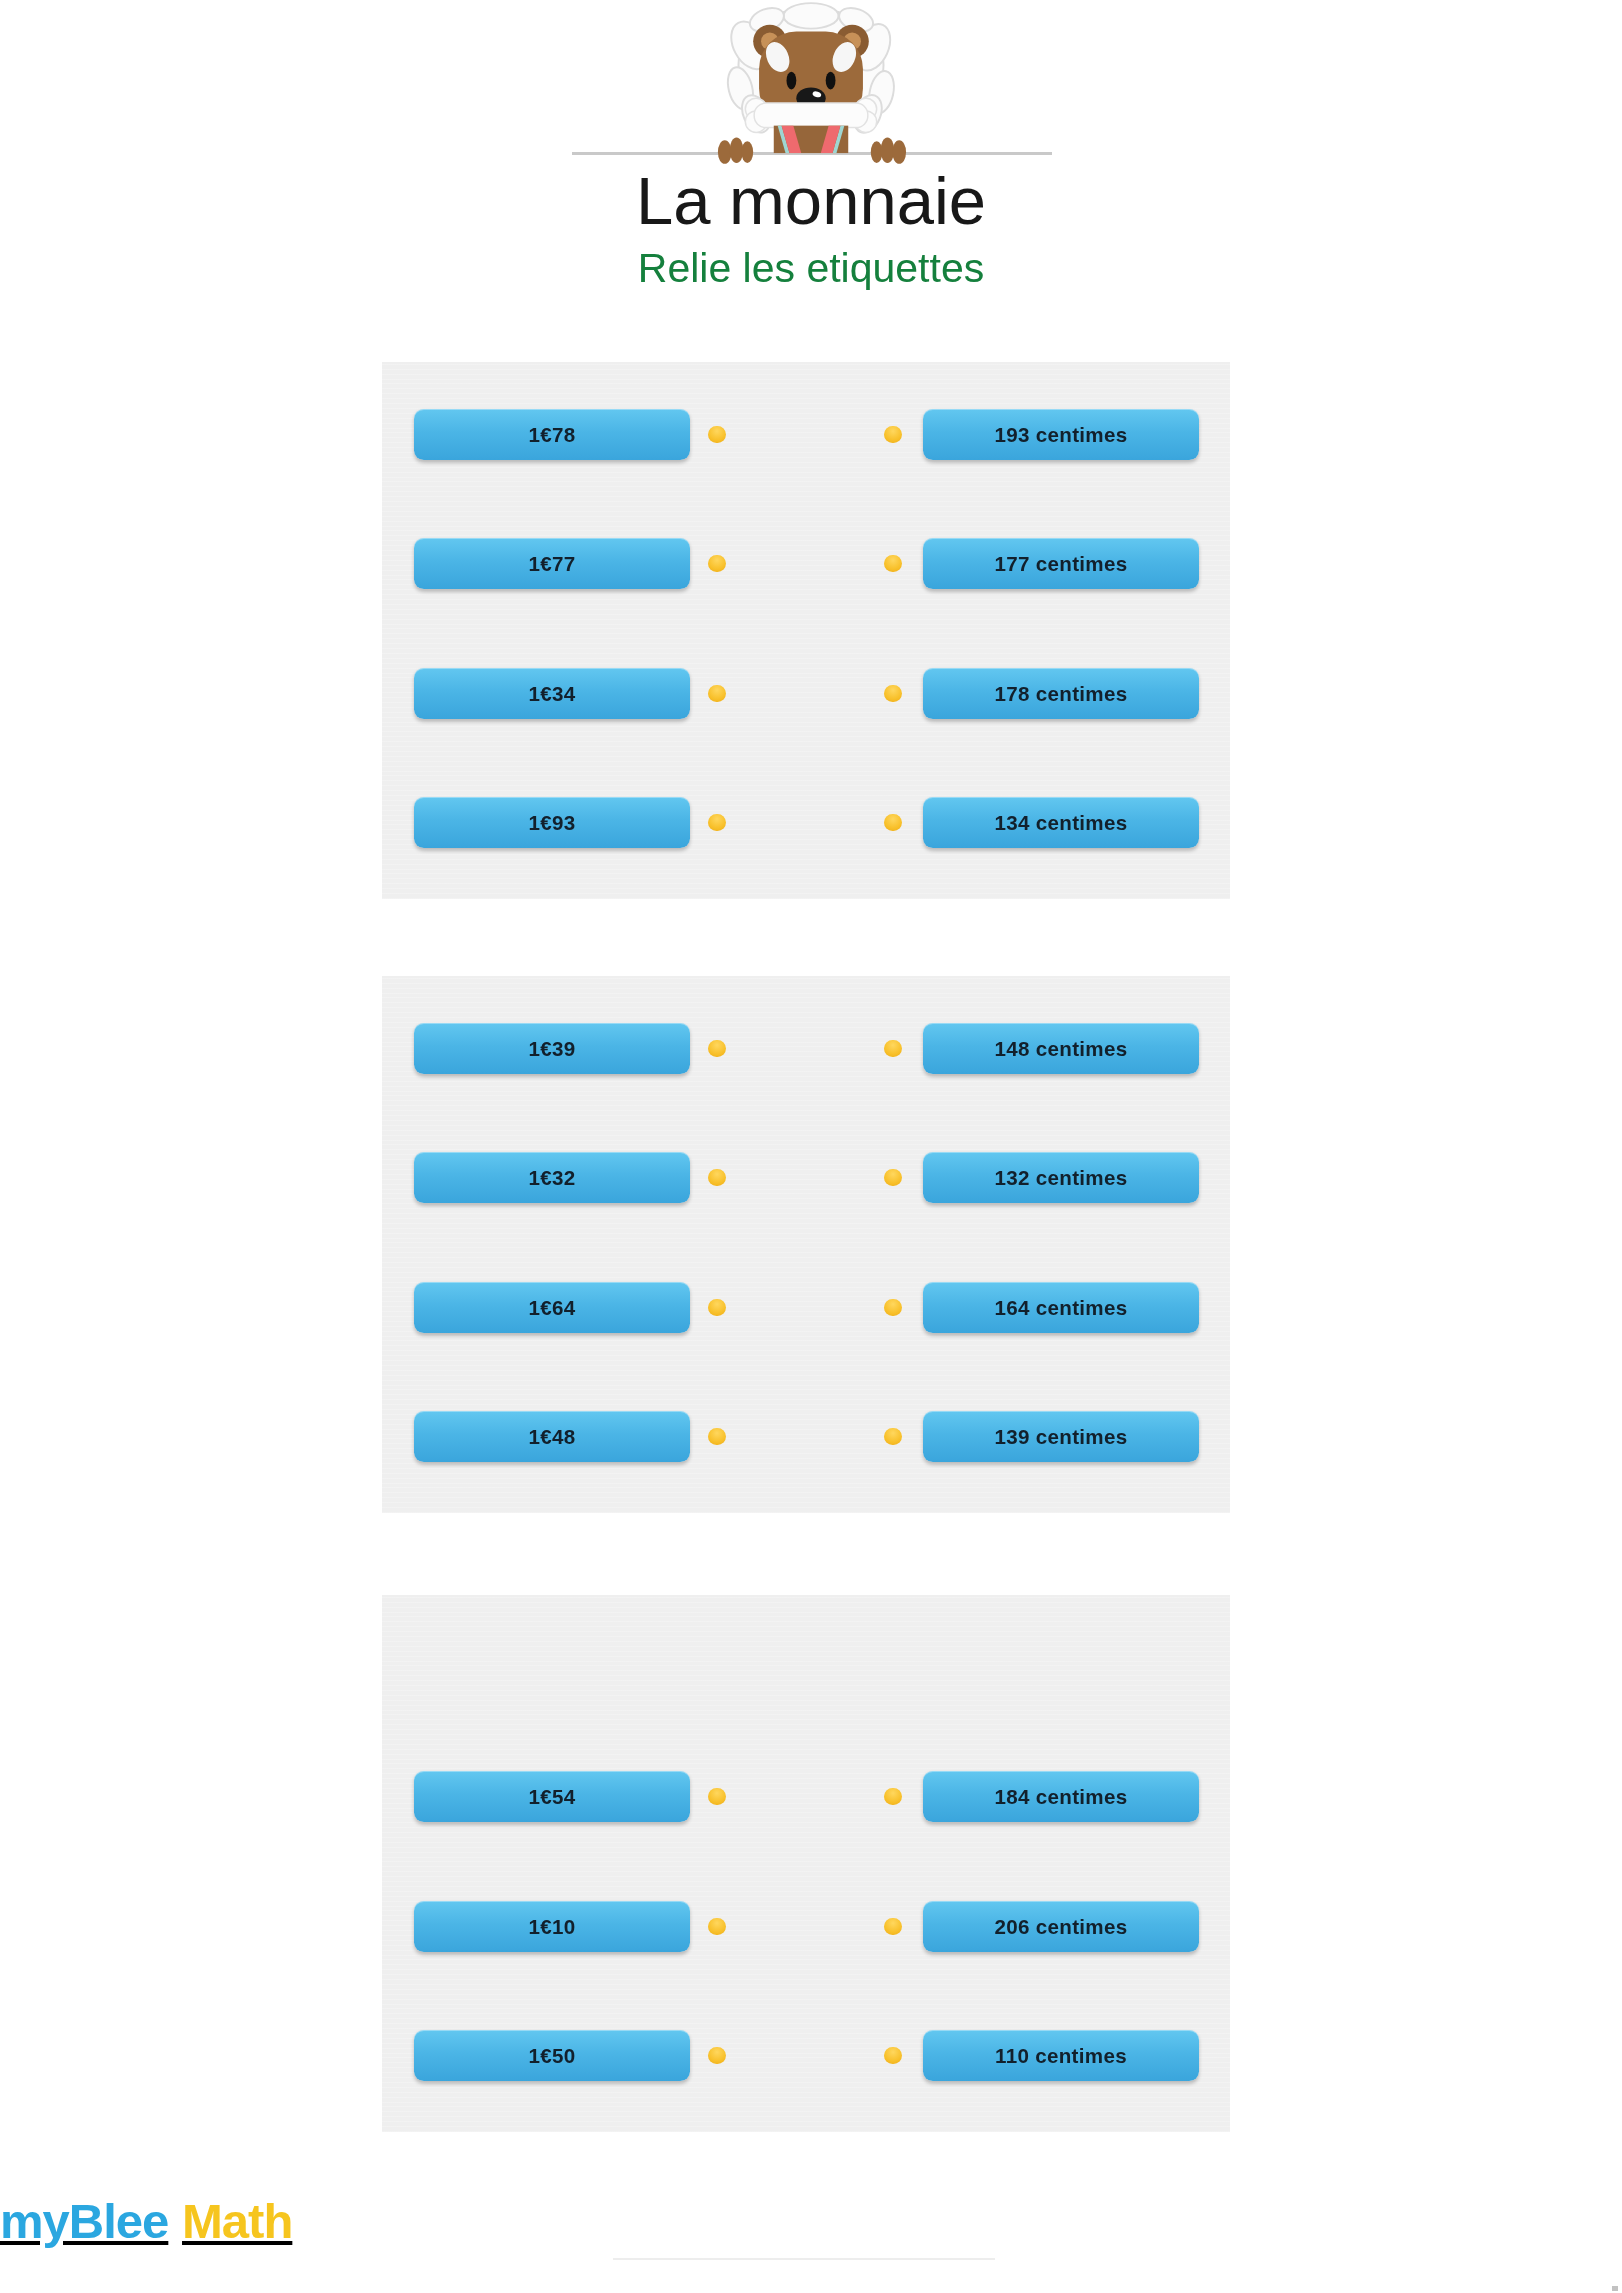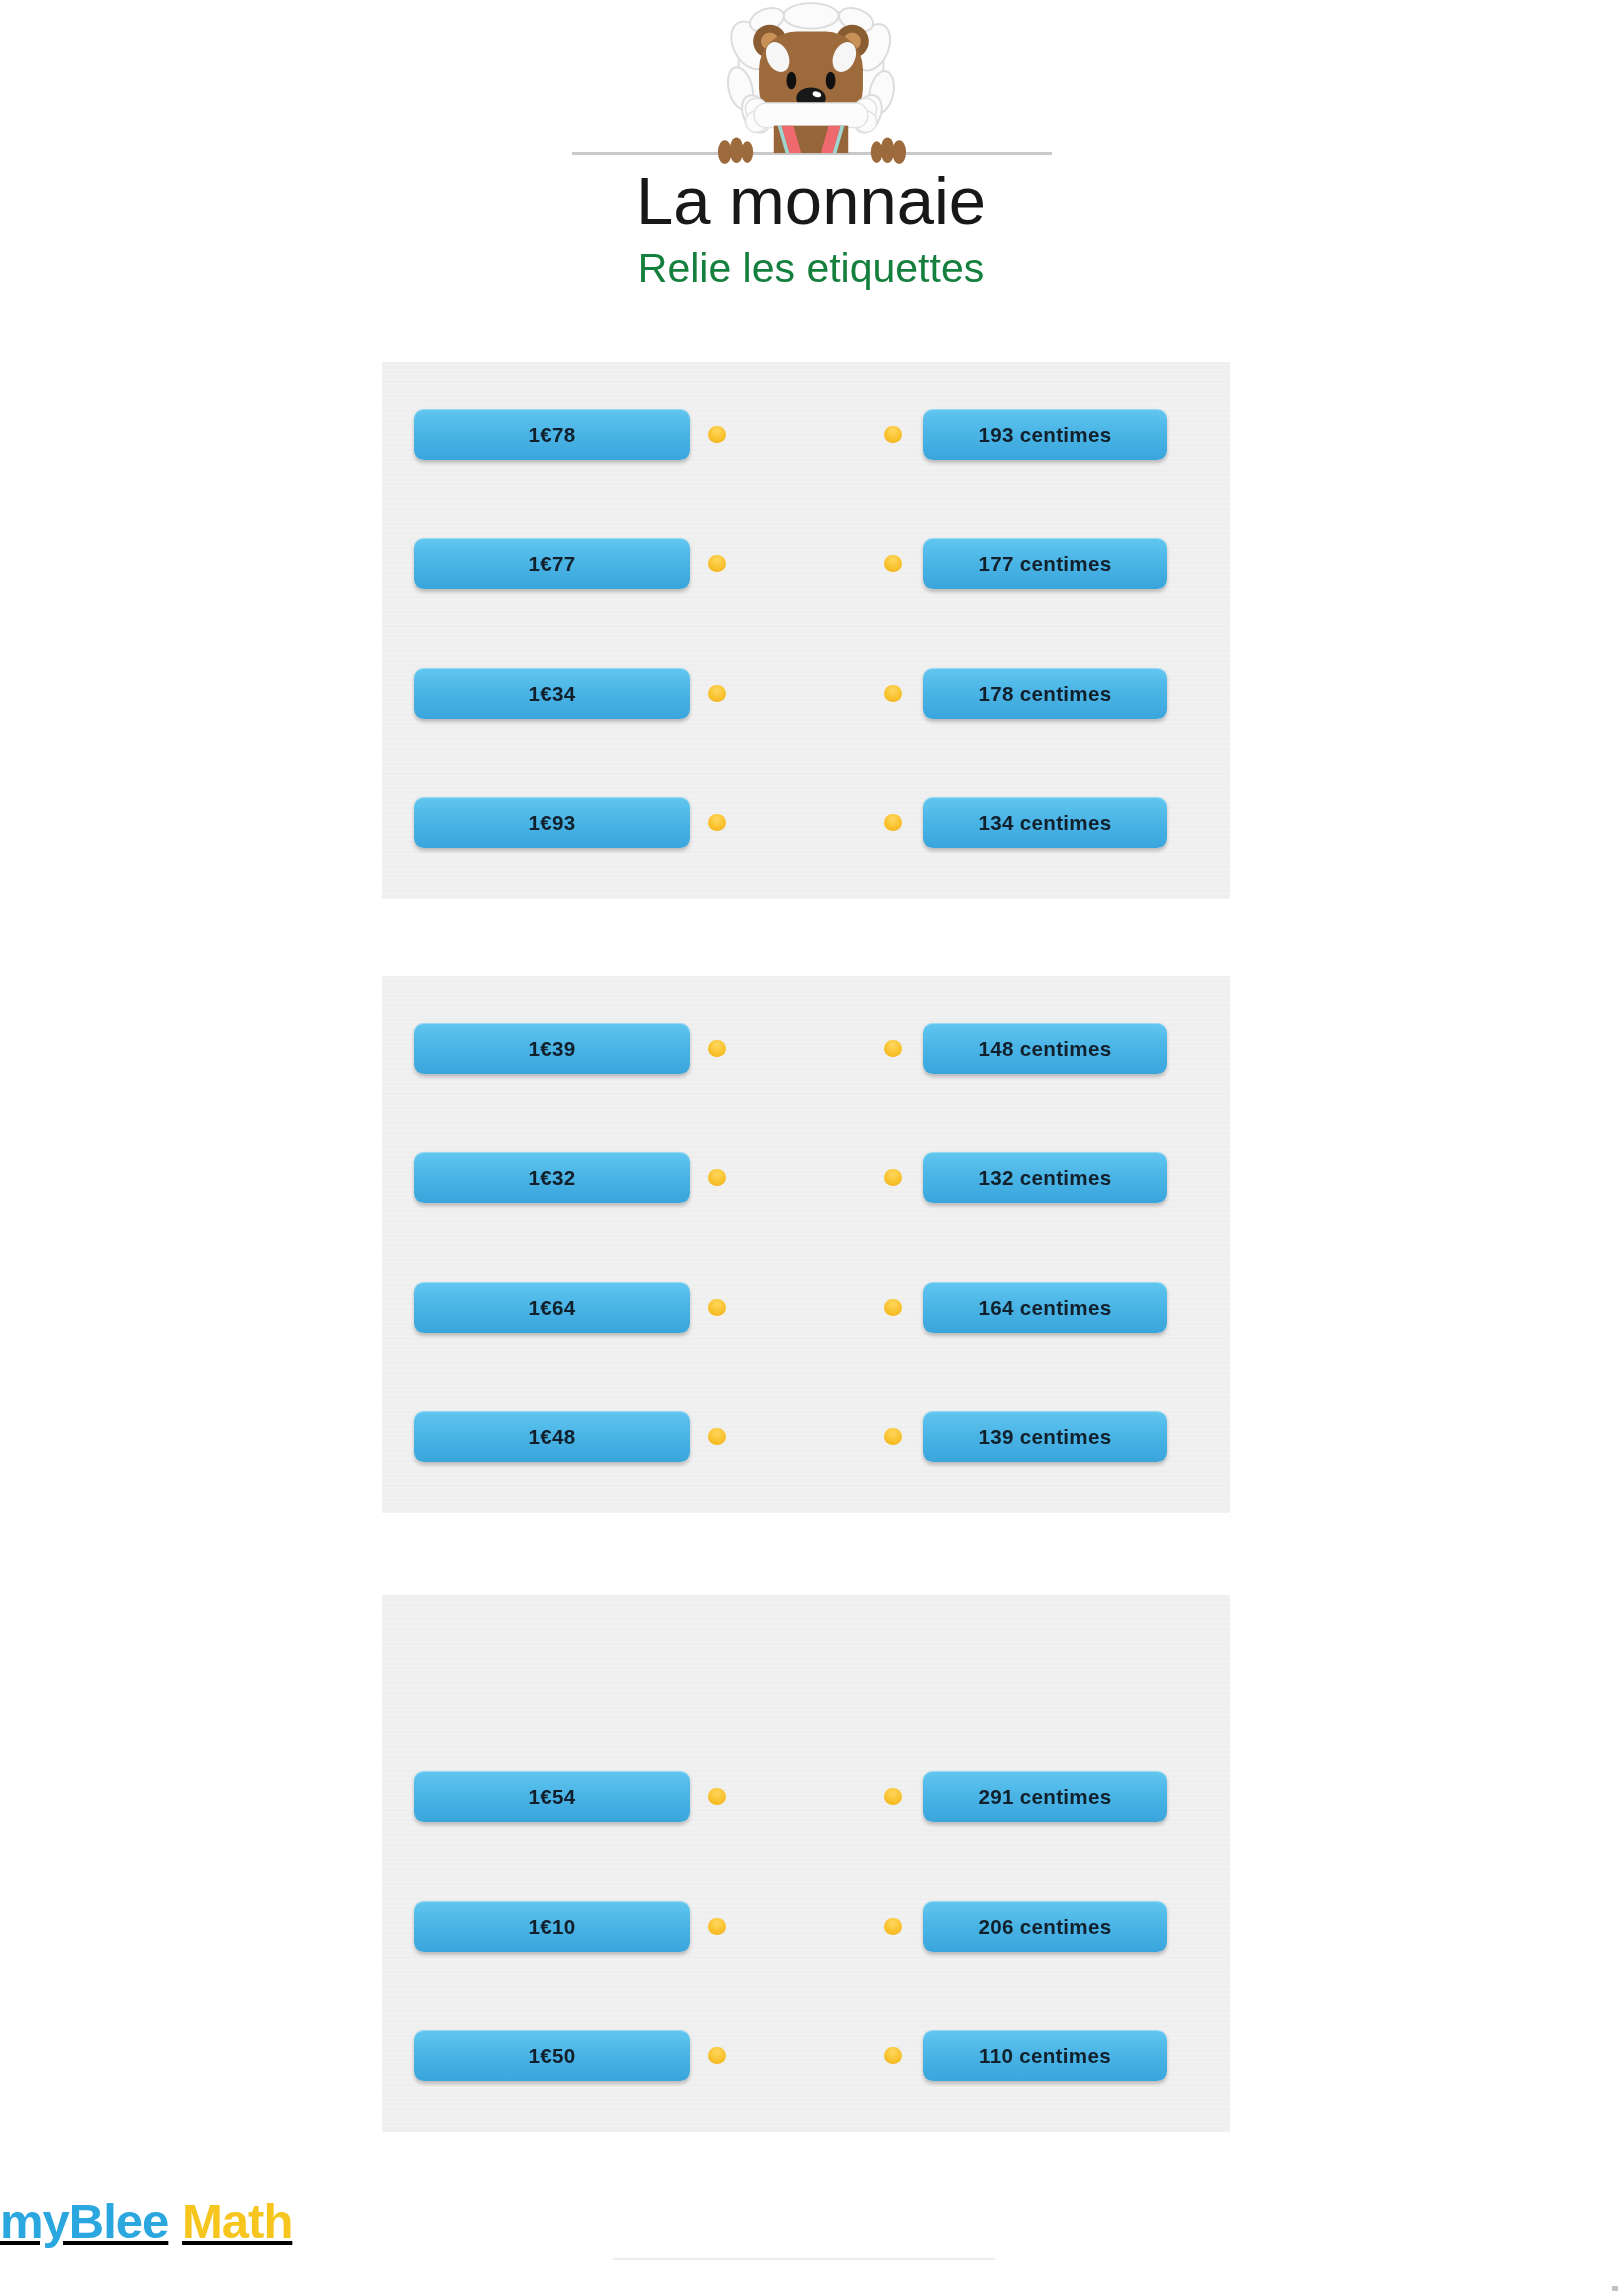--- a/index.html
+++ b/index.html
@@ -36,21 +36,21 @@
   .row.r0{top:47px}.row.r1{top:176px}.row.r2{top:306px}.row.r3{top:435px}
 
   .tag{
     position:absolute;top:0;height:51px;border-radius:9.8px;
     background:linear-gradient(180deg,#62c7f0 0%,#4bb5e6 45%,#3aa5dc 100%);
     box-shadow:0 2.9px 3.9px rgba(0,0,0,.22), inset 0 1px 0 rgba(255,255,255,.35);
     display:flex;align-items:center;justify-content:center;
     font-size:20.6px;font-weight:bold;color:#12202c;letter-spacing:0.3px;
   }
   .tag.left{left:32px;width:276px;}
-  .tag.right{left:541px;width:244px;}
+  .tag.right{left:541px;width:276px;}
 
   .dot{
     position:absolute;top:16.7px;width:17.6px;height:17.6px;border-radius:50%;
     background:radial-gradient(circle at 50% 30%,#ffd75e 0%,#f8c02a 60%,#edab17 100%);
   }
   .dot.left{left:326px;}
   .dot.right{left:502px;}
 
   
   .logo{
@@ -177,21 +177,21 @@
     <div class="dot right"></div>
     <div class="tag right">139 centimes</div>
   </div>
 </div>
 
 <div class="panel" id="panel-2">
   <div class="row r1">
     <div class="tag left">1€54</div>
     <div class="dot left"></div>
     <div class="dot right"></div>
-    <div class="tag right">291 centimes</div>
+    <div class="tag right">184 centimes</div>
   </div>
   <div class="row r2">
     <div class="tag left">1€10</div>
     <div class="dot left"></div>
     <div class="dot right"></div>
     <div class="tag right">206 centimes</div>
   </div>
   <div class="row r3">
     <div class="tag left">1€50</div>
     <div class="dot left"></div>

